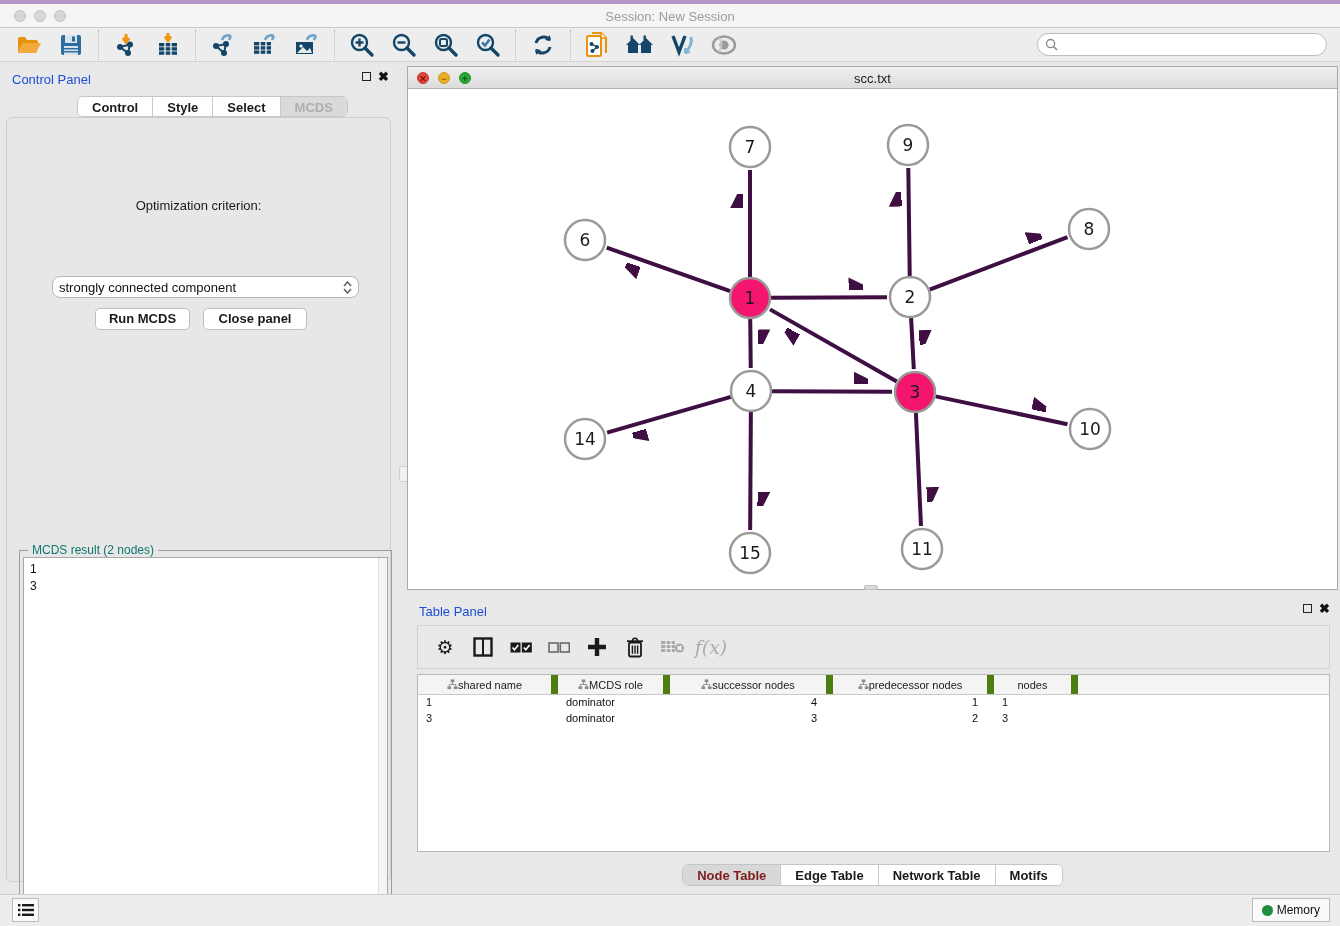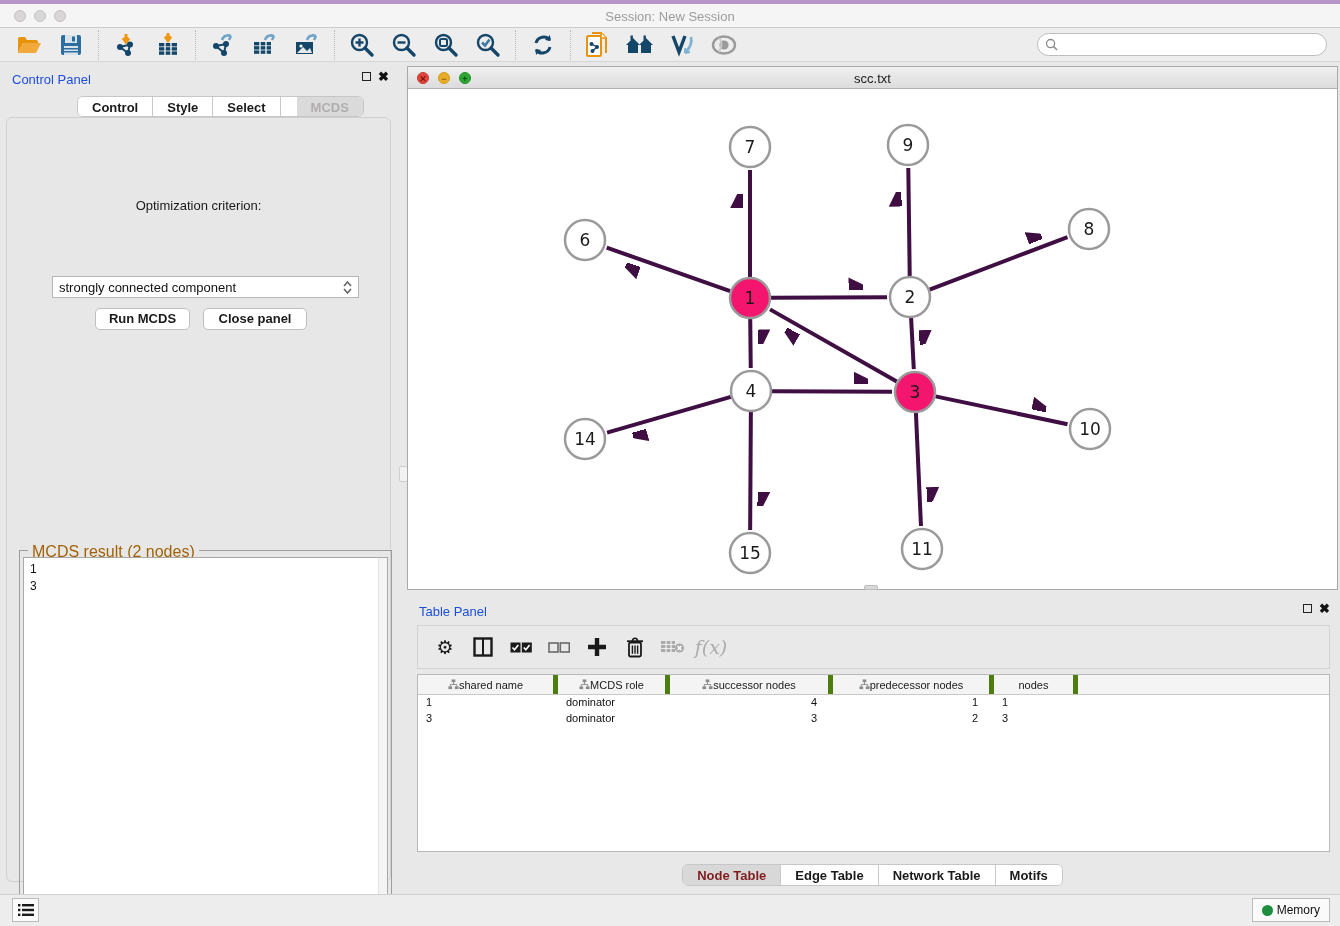--- a/index.html
+++ b/index.html
@@ -23,30 +23,30 @@
   .control-panel { position:absolute; left:0; top:62px; width:397px; height:832px; }
   .panel-head { position:absolute; left:0; top:0; width:100%; height:32px; }
   .panel-title { position:absolute; left:12px; top:10px; font-size:13px; color:#1d4ed8; }
   .panel-btns { position:absolute; right:8px; top:9px; display:flex; gap:7px; align-items:center; }
   .float-box { width:9px; height:9px; border:1.5px solid #222; display:inline-block; }
   .close-x { font-size:13px; font-weight:bold; color:#111; line-height:11px; }
 
   .seg-tabs { position:absolute; left:77px; top:34px; display:flex; border:1px solid #C6C6C6; border-radius:6px; overflow:hidden; background:#FFF; height:21px; }
   .seg { padding:2px 14px; font-size:13px; font-weight:bold; color:#1A1A1A; background:#FFF; border-right:1px solid #C9C9C9; line-height:17px; }
   .seg:last-child { border-right:none; }
-  .seg.sel { background:#DADADA; color:#B0AEAE;margin-left:16px; }
+  .seg.sel { background:#DADADA; color:#B0AEAE; }
 
   .cp-body { position:absolute; left:6px; top:55px; width:385px; height:765px; background:#E8E7E7; border:1px solid #D0CFCF; border-radius:6px; }
   .opt-label { position:absolute; left:0; top:80px; width:100%; text-align:center; font-size:13px; color:#1A1A1A; }
-  .cp-select { position:absolute; left:45px; top:158px; width:307px; height:22px; background:#FFF; border:1px solid #B6B6B6; border-radius:0; display:flex; align-items:center; padding:0 6px; font-size:13px; color:#111; }
+  .cp-select { position:absolute; left:45px; top:158px; width:307px; height:22px; background:#FFF; border:1px solid #B6B6B6; border-radius:8px; display:flex; align-items:center; padding:0 6px; font-size:13px; color:#111; }
   .cp-select .stepper { margin-left:auto; display:flex; flex-direction:column; align-items:center; gap:1px; }
   .cp-btn { position:absolute; height:22px; background:#FFF; border:1px solid #BFBFBF; border-radius:5px; font-size:13px; font-weight:bold; color:#1A1A1A; text-align:center; line-height:20px; }
 
   .result-box { position:absolute; left:12px; top:432px; width:373px; height:378px; border:1px solid #9E9E9E; }
-  .result-legend { position:absolute; left:8px; top:-8px; background:#E8E7E7; padding:0 4px; font-size:16px; color:#a16207; }
+  .result-legend { position:absolute; left:8px; top:-8px; background:#E8E7E7; padding:0 4px; font-size:12px; color:#0f766e; }
   .result-inner { position:absolute; left:3px; top:6px; right:3px; bottom:3px; background:#FFF; border:1px solid #A8A8A8; }
   .result-text { position:absolute; left:6px; top:3px; font-size:12px; color:#111; white-space:pre-line; line-height:17px; }
   .result-scroll { position:absolute; right:0; top:0; bottom:0; width:9px; background:#F4F4F4; border-left:1px solid #E2E2E2; }
 
   .split-handle { position:absolute; left:399px; top:466px; width:9px; height:16px; background:#F2F2F2; border:1px solid #CFCFCF; border-radius:2px; }
 
   
   .net-window { position:absolute; left:407px; top:66px; width:931px; height:524px; border:1px solid #A9A9A9; background:#FFF; }
   .net-titlebar { position:absolute; left:0; top:0; width:100%; height:22px; background:linear-gradient(#F0F0F0,#DCDCDC); border-bottom:1px solid #B2B2B2; }
   .net-title { position:absolute; top:4px; left:0; width:100%; text-align:center; font-size:13px; color:#1A1A1A; }
@@ -59,21 +59,21 @@
 
   
   .table-panel { position:absolute; left:407px; top:594px; width:931px; height:300px; }
   .tp-toolbar { position:absolute; left:10px; top:31px; right:8px; height:44px; background:#E9E9E9; border:1px solid #D2D2D2; display:flex; align-items:center; padding-left:10px; }
   .tp-ico { width:34px; height:34px; display:flex; align-items:center; justify-content:center; margin-right:4px; }
   .gear-glyph { font-size:19px; color:#1A1A1A; font-family:"DejaVu Sans", sans-serif; }
   .fx-glyph { font-size:19px; font-style:italic; color:#ABABAB; font-family:"DejaVu Serif", serif; }
 
   .node-table { position:absolute; left:10px; top:80px; right:8px; height:178px; background:#FFF; border:1px solid #B9B9B9; }
   .nt-header { display:flex; height:20px; background:#F4F4F4; border-bottom:1px solid #C9C9C9; }
-  .nt-hcell { display:flex; align-items:center; justify-content:center; gap:0; font-size:11px; color:#1A1A1A; border-right:5px solid #4d7c0f; }
+  .nt-hcell { display:flex; align-items:center; justify-content:center; gap:0; font-size:11px; color:#1A1A1A; border-right:7px solid #4d7c0f; }
   .nt-row { display:flex; height:16px; font-size:11px; color:#111; }
   .nt-cell { padding:1px 16px 0 5px; }
   .nt-cell.r { text-align:right; }
   .nt-cell.l { text-align:left; padding-left:8px; }
 
   .bottom-tabs { position:absolute; left:0; right:0; bottom:8px; display:flex; justify-content:center; }
   .btabs { display:flex; border:1px solid #C6C6C6; border-radius:6px; overflow:hidden; height:22px; background:#FFF; }
   .btab { padding:3px 14px; font-size:13px; font-weight:bold; color:#1A1A1A; background:#FFF; border-right:1px solid #C9C9C9; line-height:16px; }
   .btab:last-child { border-right:none; }
   .btab.sel { background:#D8D8D8; color:#7f1d1d; }

